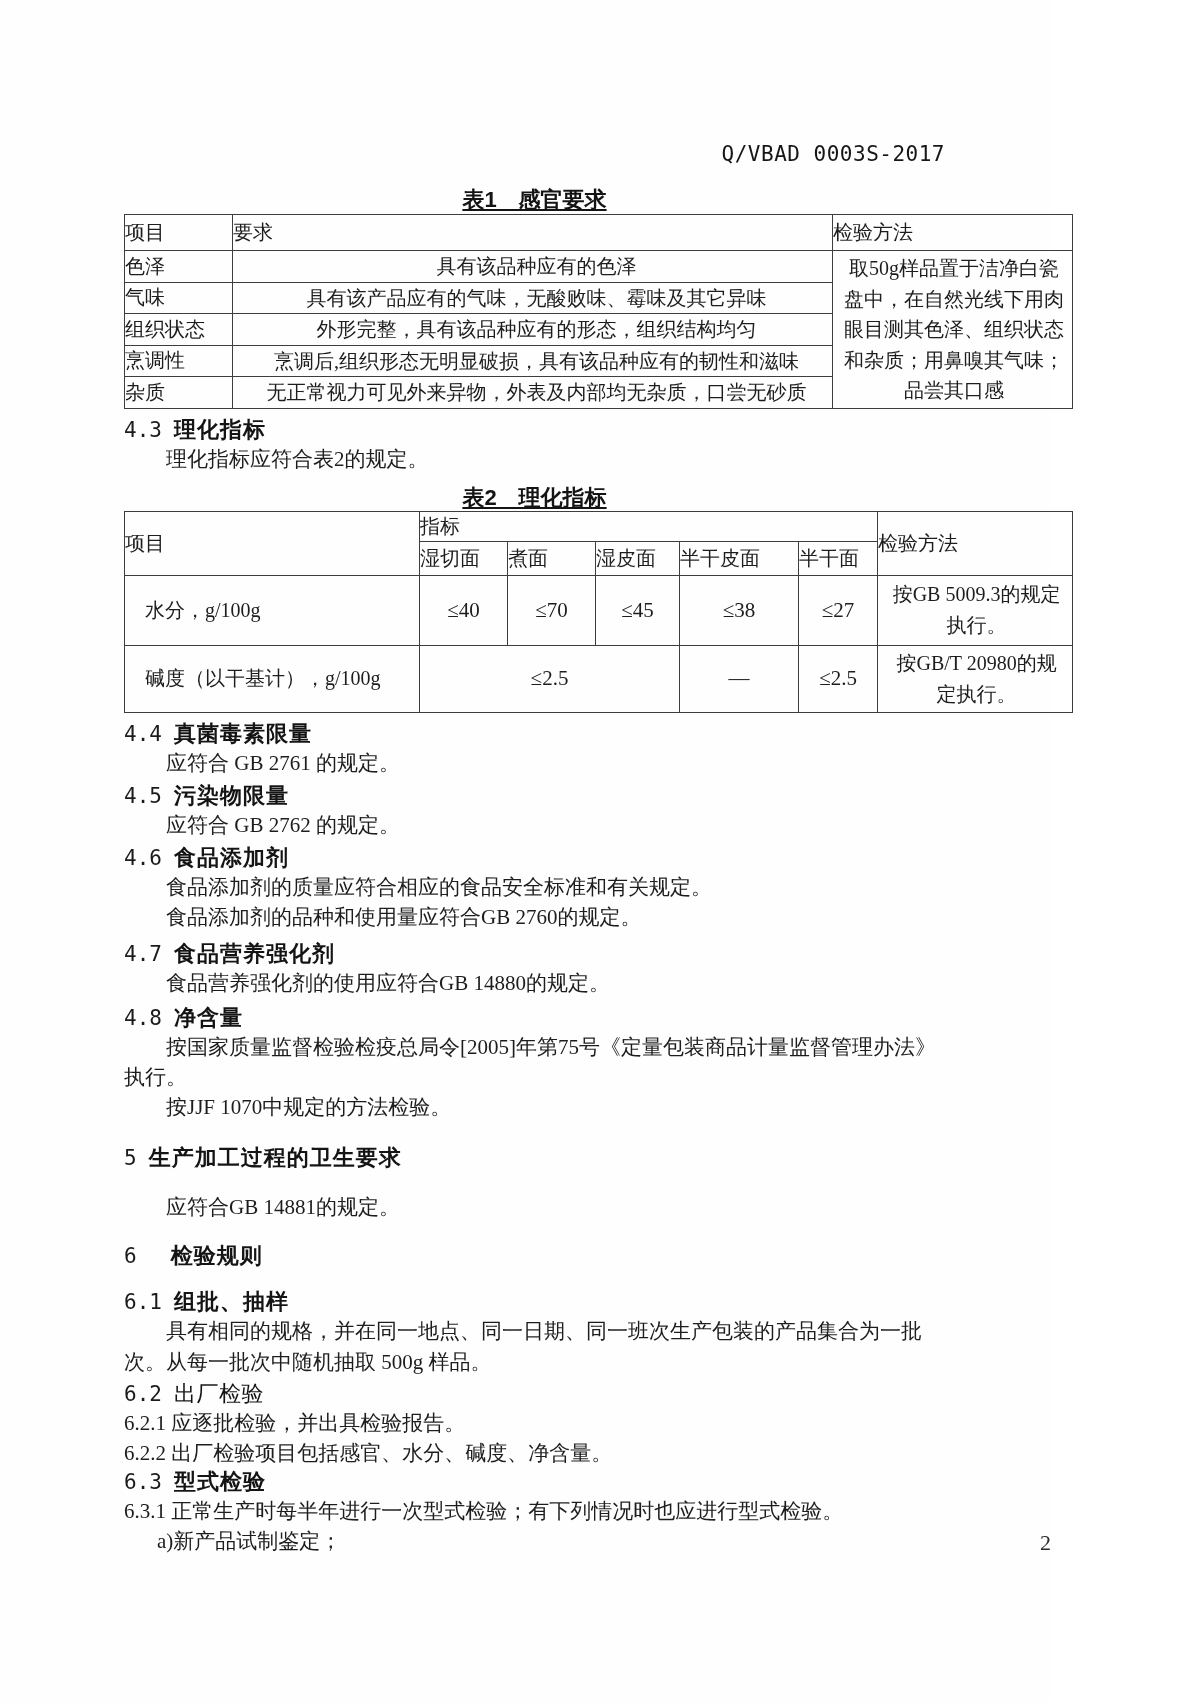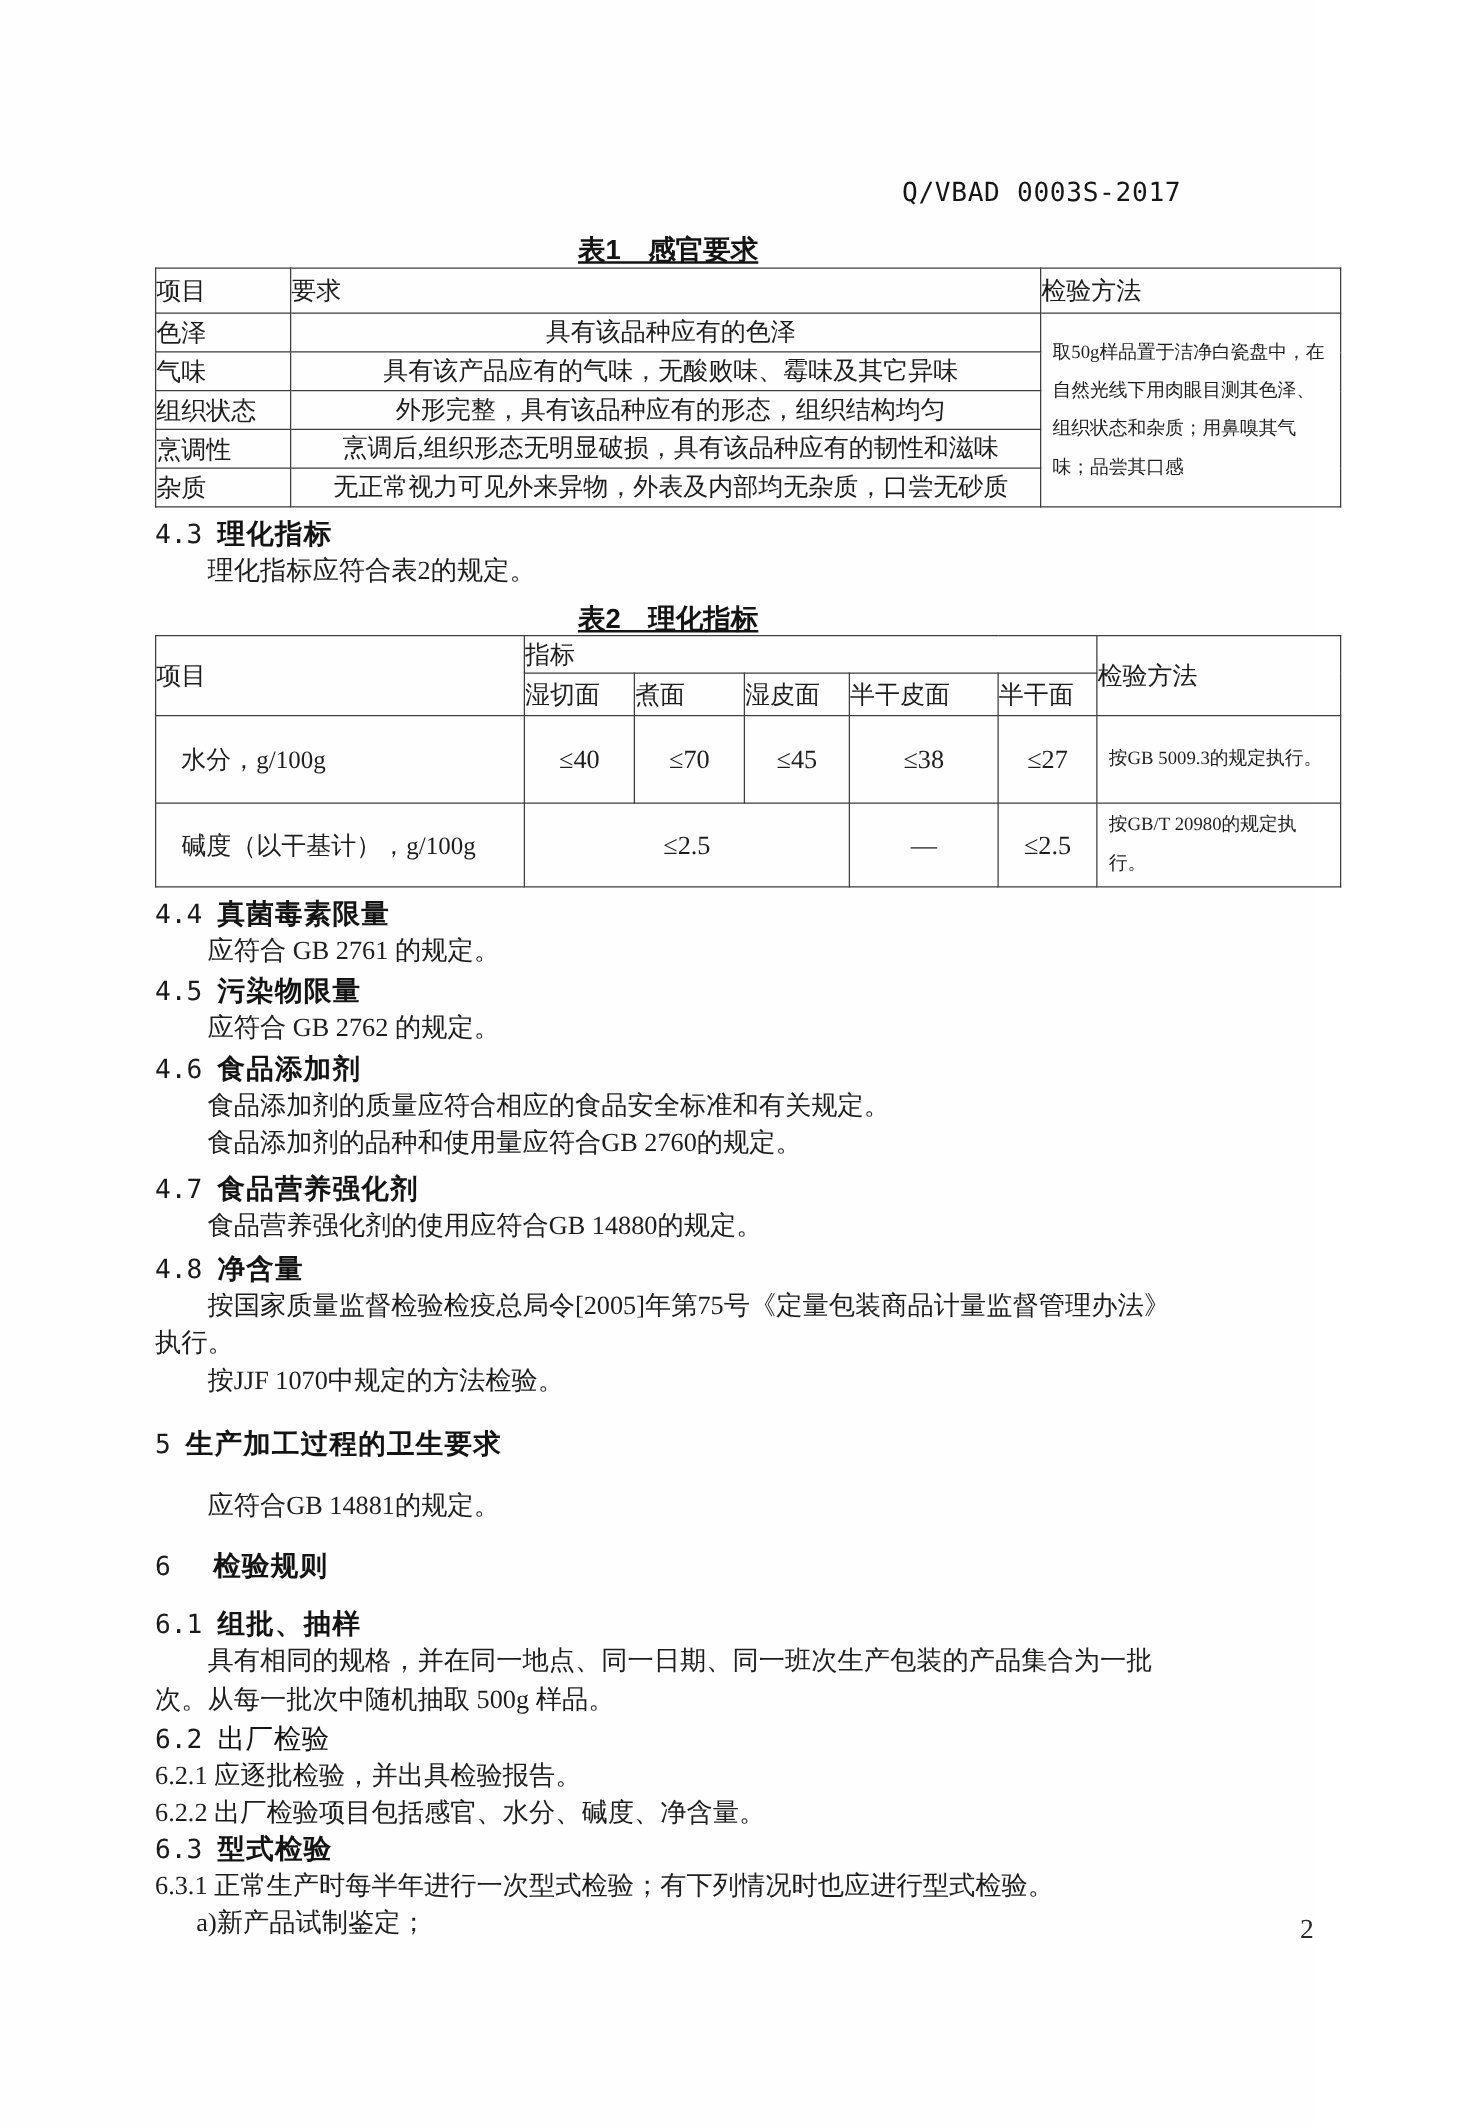--- a/index.html
+++ b/index.html
@@ -39,22 +39,22 @@
     vertical-align:middle;
   }
   .t1 { margin-top:2px; }
   .t2 { margin-top:1px; }
   td.c { text-align:left; }
   td.req { text-align:center; padding:0 4px 0 12px; line-height:24px; }
   td.item { text-align:left; padding-left:20px; }
   .t1 tr.hdr td { height:36px; }
   .t1 td { height:31px; }
   td.method {
-    text-align:left; padding:2px 6px 2px 9px;
-    line-height:30.5px; font-size:15px;
+    text-align:center; padding:2px 6px 2px 9px;
+    line-height:30.5px; font-size:20px;
   }
   .t2 td.gh { height:30px; }
   .t2 td.sh { height:34px; }
   .t2 tr.r1 td { height:70px; }
   .t2 tr.r2 td { height:62px; }
   .t2 td.val { text-align:center; font-size:21px; }
   .t2 td.method { line-height:31px; }
 
   .heading {
     display:flex; align-items:center;

